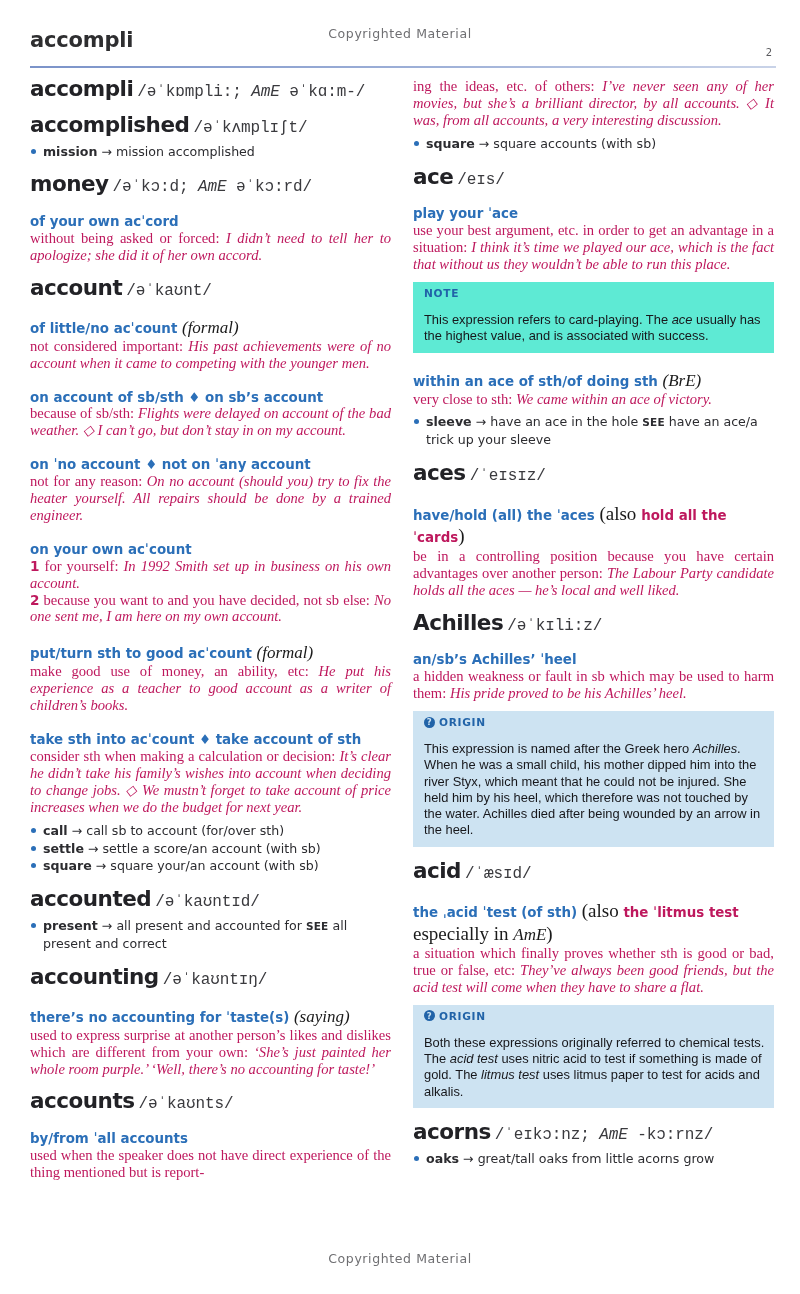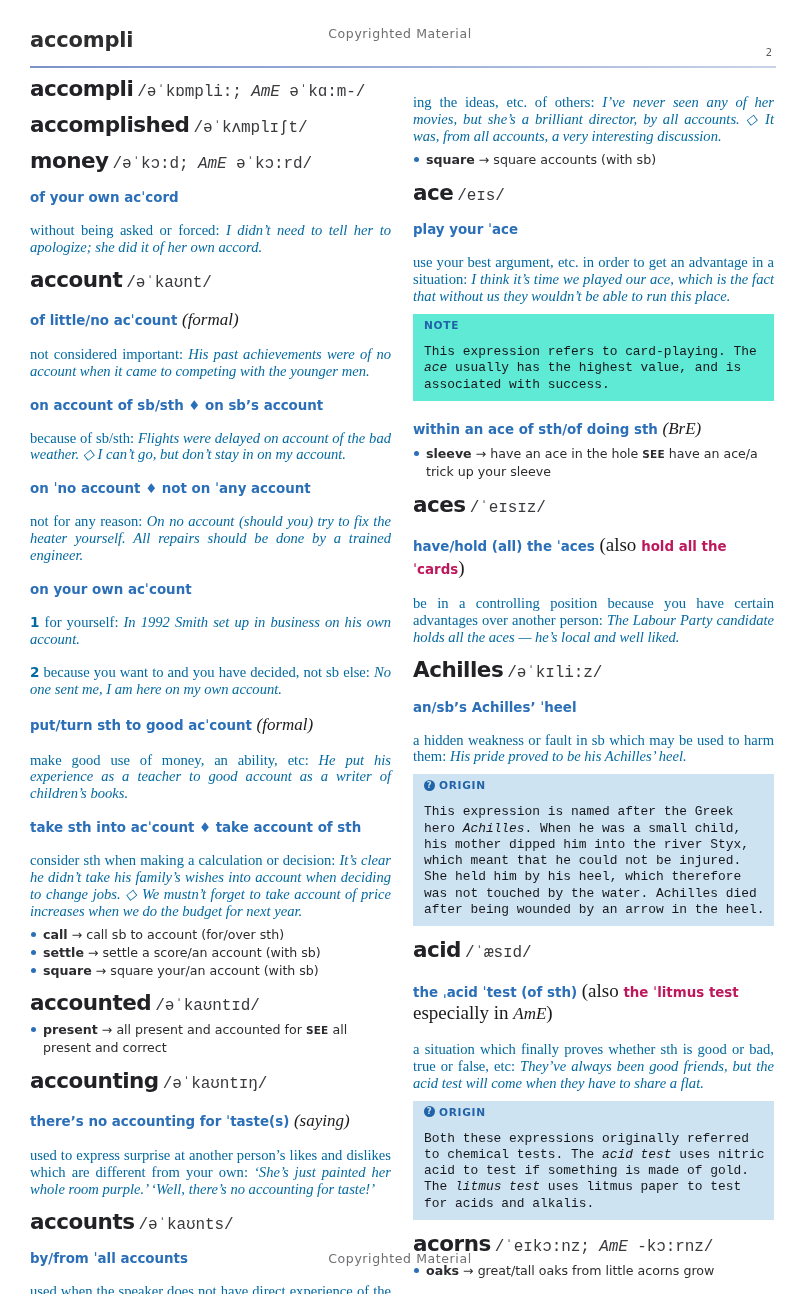--- a/index.html
+++ b/index.html
@@ -117,22 +117,22 @@
     font-family:"Liberation Serif", serif;
     font-weight:normal;
     font-size:19px;
   }
 
   .def{
     font-family:"Liberation Serif", serif;
     font-size:14.6px;
     line-height:1.16;
     text-align:justify;
-    color:#0369a1;
-    margin-top:16px;
+    color:#be185d;
+    margin-top:0px;
   }
   .def em{font-style:italic;}
   .def .num{font-family:"DejaVu Sans", sans-serif;font-weight:bold;font-size:13.6px;}
 
   
   .xrefs{margin-top:6px;}
   .xref{
     font-family:"DejaVu Sans", sans-serif;
     font-size:12.6px;
     color:#2c2c30;
@@ -177,21 +177,21 @@
   }
   .qmark{
     display:inline-flex;align-items:center;justify-content:center;
     width:11px;height:11px;border-radius:50%;
     background:#2163a8;color:#cde3f2;
     font-family:"DejaVu Sans", sans-serif;
     font-weight:bold;font-size:8.5px;
     line-height:1;
   }
   .box-text{
-    font-family:Liberation Mono, monospace;
+    font-family:Liberation Sans, sans-serif;
     font-size:12.9px;
     line-height:1.26;
     color:#17171b;
     margin-top:13px;
   }
   .box-text em{font-style:italic;}
 </style>
 </head>
 <body>
 
@@ -208,20 +208,23 @@
 
       <div class="entry">
         <div class="headword-line">
           <span class="headword">accompli</span><span class="phon"><span>/əˈkɒmpli:; </span><i>AmE</i><span> əˈkɑ:m-/</span></span>
         </div>
       </div>
 
       <div class="entry">
         <div class="headword-line">
           <span class="headword">accomplished</span><span class="phon">/əˈkʌmplɪʃt/</span>
+        </div>
+        <div class="xrefs">
+          <div class="xref"><b>mission</b> <span class="arrow">→</span> <span>mission accomplished</span></div>
         </div>
       </div>
 
       <div class="entry">
         <div class="headword-line">
           <span class="headword">money</span><span class="phon"><span>/əˈkɔ:d; </span><i>AmE</i><span> əˈkɔ:rd/</span></span>
         </div>
         <div class="idiom">of your own acˈcord</div>
         <div class="def"><span>without being asked or forced: </span><em>I didn’t need to tell her to apologize; she did it of her own accord.</em></div>
       </div>
@@ -301,20 +304,21 @@
         <div class="def"><span>use your best argument, etc. in order to get an advantage in a situation: </span><em>I think it’s time we played our ace, which is the fact that without us they wouldn’t be able to run this place.</em></div>
 
         <div class="box note">
           <div class="box-label">
               <span>NOTE</span>
             </div>
           <div class="box-text"><span>This expression refers to card-playing. The </span><em>ace</em><span> usually has the highest value, and is associated with success.</span></div>
         </div>
 
         <div class="idiom"><span>within an ace of sth/of doing sth</span> <span class="reg">(BrE)</span></div>
+        <div class="def"><span>very close to sth: </span><em>We came within an ace of victory.</em></div>
 
         <div class="xrefs">
           <div class="xref"><b>sleeve</b> <span class="arrow">→</span> <span>have an ace in the hole </span><span class="see">SEE</span><span> have an ace/a trick up your sleeve</span></div>
         </div>
       </div>
 
       <div class="entry">
         <div class="headword-line">
           <span class="headword">aces</span><span class="phon">/ˈeɪsɪz/</span>
         </div>

